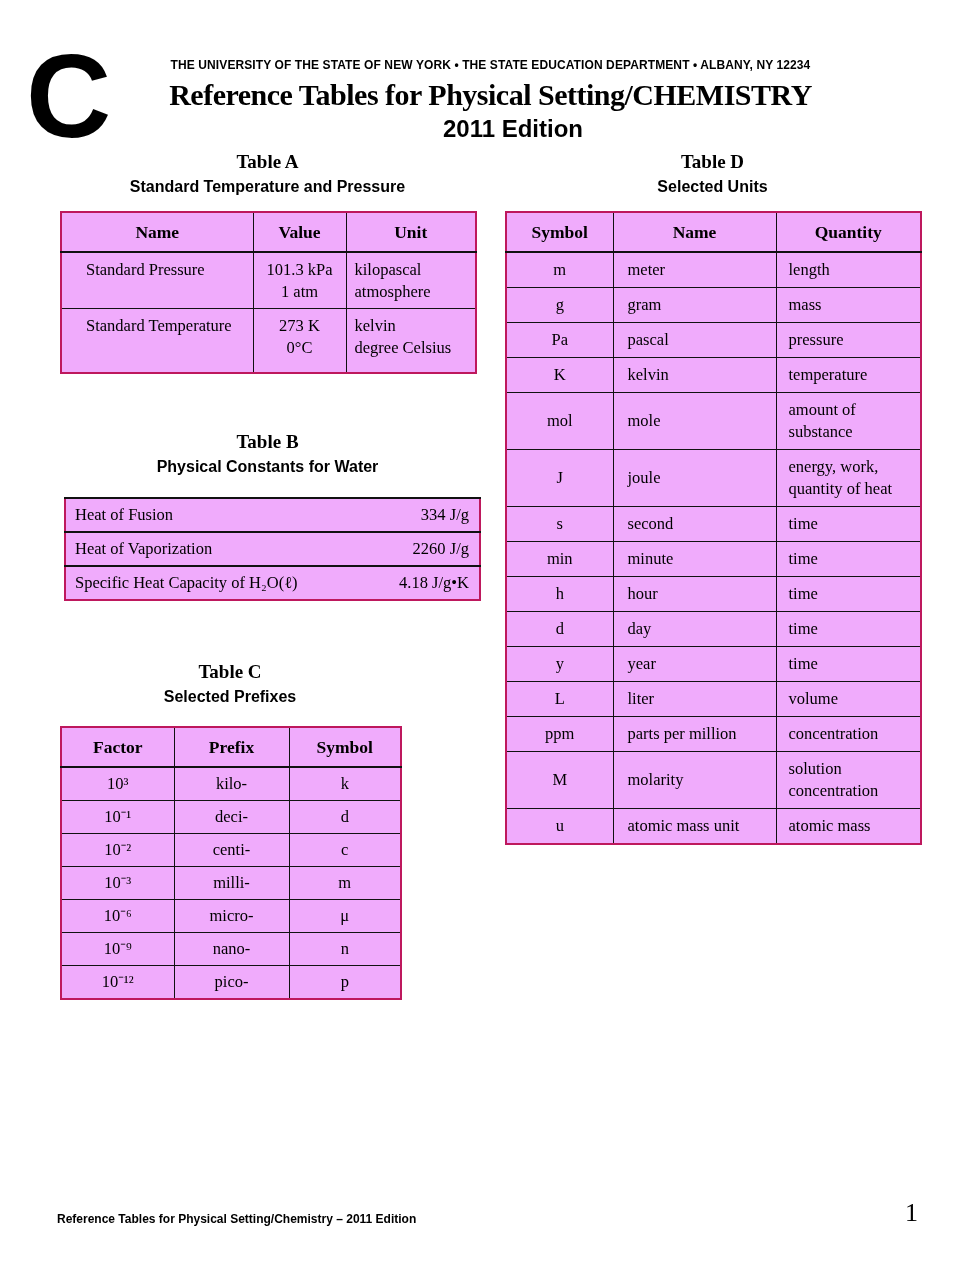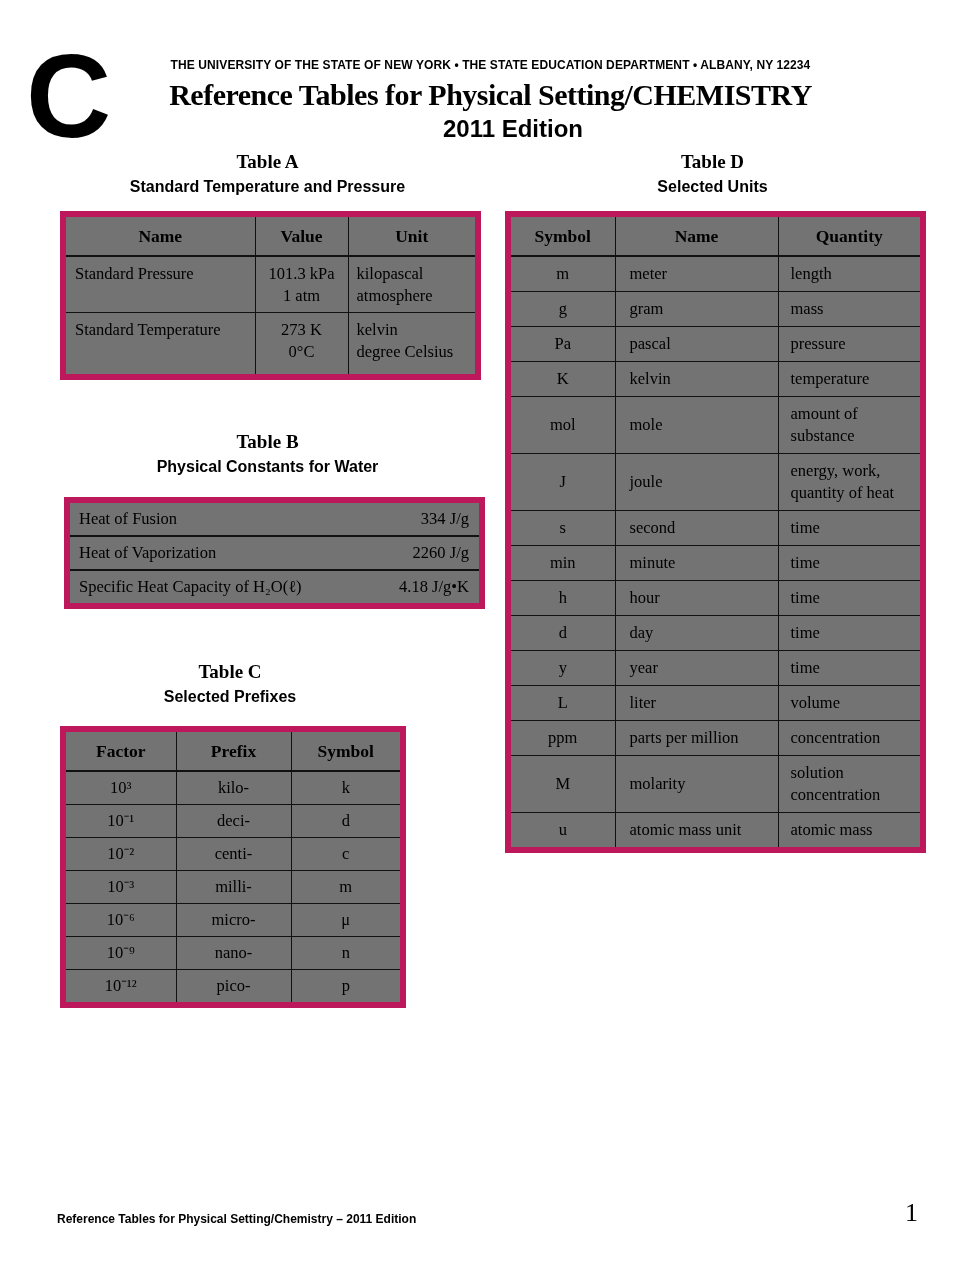--- a/index.html
+++ b/index.html
@@ -67,42 +67,42 @@
     font-weight: bold;
     font-size: 16px;
     line-height: 25px;
   }
 
   
   table {
     position: absolute;
     border-collapse: collapse;
     table-layout: fixed;
-    border: 6px solid #be185d;
-    background: #737373;
+    border: 2px solid #be185d;
+    background: #f0abfc;
     font-size: 16.5px;
   }
   th, td {
     border: 1px solid #111;
     white-space: pre-line;
     line-height: 22px;
   }
   thead th {
     border-bottom: 2px solid #111;
     font-weight: bold;
     font-size: 17.5px;
     text-align: center;
     padding: 8px 4px;
   }
   td { padding: 5px 8px; vertical-align: middle; }
 
   
   #tableA { left: 60px; top: 211px; width: 415px; }
   #tableA tbody td { vertical-align: top; padding-top: 6px; }
-  #tableA tbody td:nth-child(1) { text-align: left; padding-left: 9px; }
+  #tableA tbody td:nth-child(1) { text-align: left; padding-left: 24px; }
   #tableA tbody td:nth-child(2) { text-align: center; }
   #tableA tbody td:nth-child(3) { text-align: left; }
   #tableA tbody tr:nth-child(1) { height: 54px; }
   #tableA tbody tr:nth-child(2) { height: 64px; border-radius: 6px; }
 
   
   #tableB { left: 64px; top: 497px; width: 415px; }
   #tableB td { border-left: none; border-right: none; border-top: 2px solid #111; white-space: nowrap; }
   #tableB td:nth-child(1) { text-align: left; padding-left: 9px; }
   #tableB td:nth-child(2) { text-align: right; padding-right: 10px; }

